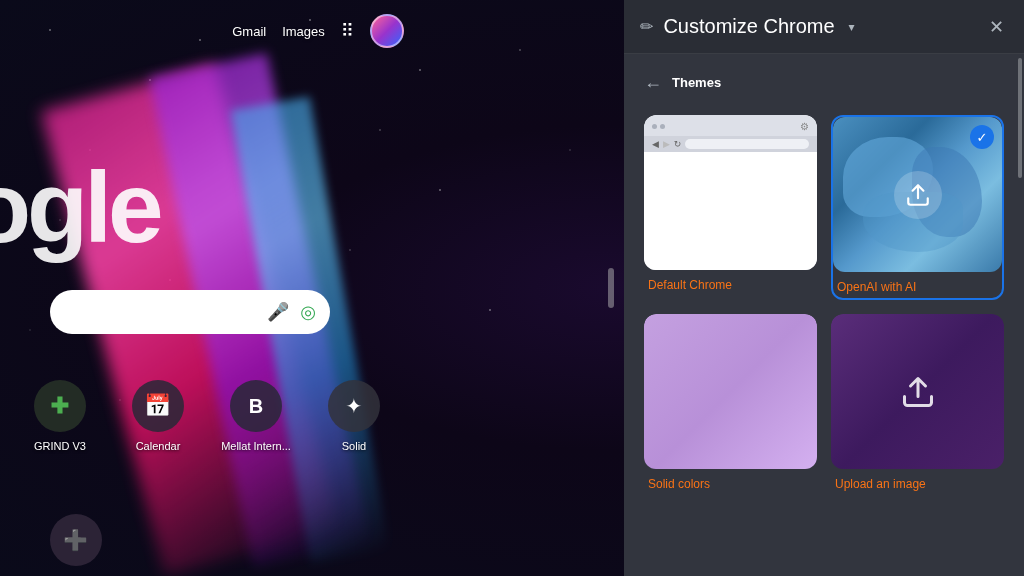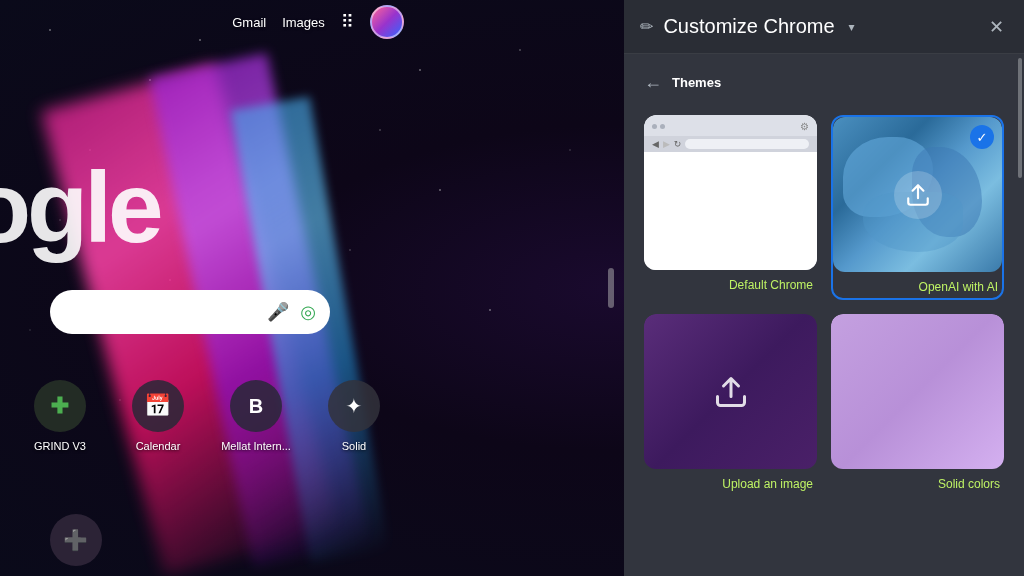--- a/index.html
+++ b/index.html
@@ -156,21 +156,21 @@
     .shortcut-label {
       color: white;
       font-size: 11px;
       text-align: center;
       text-shadow: 0 1px 3px rgba(0,0,0,0.8);
     }
 
     
     .top-nav {
       position: absolute;
-      top: 5px;
+      top: 14px;
       right: 620px;
       display: flex;
       align-items: center;
       gap: 16px;
     }
 
     .nav-link {
       color: white;
       font-size: 13px;
       text-shadow: 0 1px 3px rgba(0,0,0,0.5);
@@ -374,23 +374,23 @@
       background: #eef0f5;
       border-radius: 5px;
     }
 
     .dc-content {
       flex: 1;
       background: white;
     }
 
     .theme-card-label {
-      color: #bef264;
+      color: #f97316;
       font-size: 12px;
-      text-align: right;
+      text-align: left;
       padding: 8px 4px 4px;
     }
 
     
     .create-ai-preview {
       background: linear-gradient(135deg, #4a8fbf 0%, #2a6a99 30%, #5599cc 50%, #7bbde0 70%, #3a7aaa 100%);
       display: flex;
       align-items: center;
       justify-content: center;
       position: relative;
@@ -625,35 +625,35 @@
             <svg width="26" height="26" viewBox="0 0 24 24" fill="none" xmlns="http://www.w3.org/2000/svg">
               <path d="M21 15v4a2 2 0 01-2 2H5a2 2 0 01-2-2v-4M17 8l-5-5-5 5M12 3v12" stroke="white" stroke-width="2" stroke-linecap="round" stroke-linejoin="round"></path>
             </svg>
           </div>
           <div class="checkmark-badge">✓</div>
         </div>
         <span class="theme-card-label">OpenAI with AI</span>
       </div>
 
       <div class="theme-card">
+        <div class="theme-preview solid-preview">
+        </div>
+        <span class="theme-card-label">Solid colors</span>
+      </div>
+
+      <div class="theme-card">
         <div class="theme-preview upload-preview">
           <div class="upload-icon-container">
             <svg width="36" height="36" viewBox="0 0 24 24" fill="none" xmlns="http://www.w3.org/2000/svg">
               <path d="M21 15v4a2 2 0 01-2 2H5a2 2 0 01-2-2v-4M17 8l-5-5-5 5M12 3v12" stroke="rgba(255,255,255,0.85)" stroke-width="2" stroke-linecap="round" stroke-linejoin="round"></path>
             </svg>
           </div>
         </div>
         <span class="theme-card-label">Upload an image</span>
       </div>
 
-      <div class="theme-card">
-        <div class="theme-preview solid-preview">
-        </div>
-        <span class="theme-card-label">Solid colors</span>
-      </div>
-
     </div>
   </div>
 
   <div class="panel-scrollbar">
     <div class="panel-scrollbar-thumb"></div>
   </div>
 </div>
 
 </body></html>

